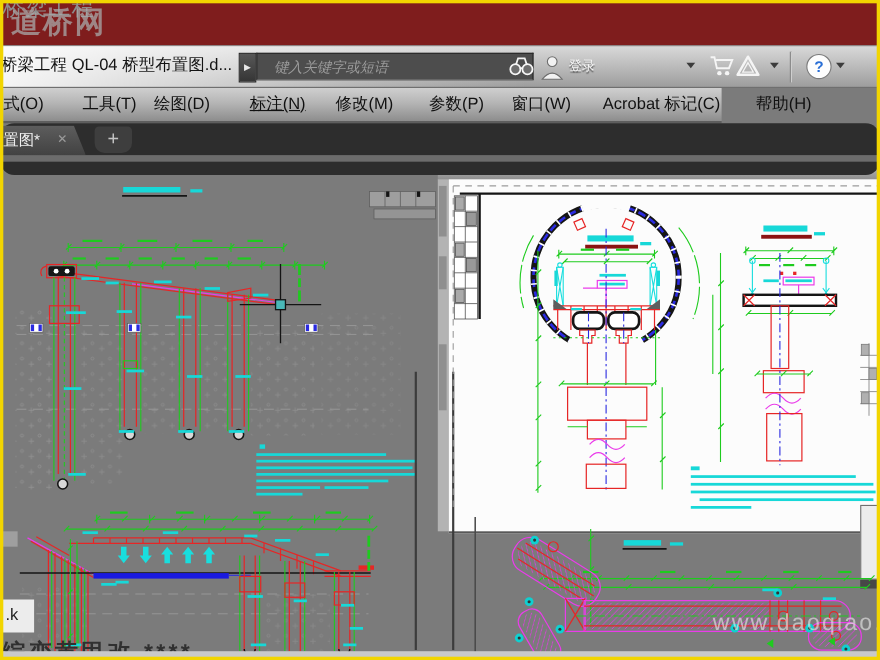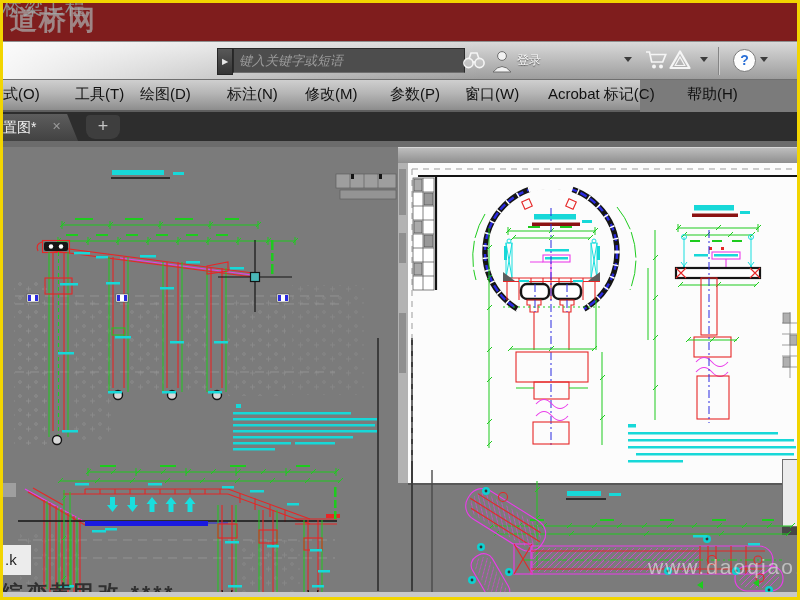--- a/index.html
+++ b/index.html
@@ -14,34 +14,34 @@
   .wm-front{left:10px;top:2px;font-size:27px;color:#a9a9a9;font-weight:bold;opacity:.75;letter-spacing:2px;}
   
   .title-bar{left:0;top:42px;width:800px;height:37px;z-index:5;
      background-image:linear-gradient(to right,rgba(255,255,255,.9),rgba(255,255,255,.25) 40%,rgba(255,255,255,0) 60%),
                       linear-gradient(to bottom,#d9d9d9,#9d9d9d);
      border-bottom:1px solid #6f6f6f;}
   .doc-title{left:1px;top:8px;font-size:15px;color:#141414;white-space:nowrap;}
   .srch-btn{left:217px;top:6px;width:14px;height:25px;background:linear-gradient(#585858,#353535);
      border:1px solid #262626;color:#e8e8e8;font-size:8px;line-height:25px;text-align:center;}
   .srch-input{left:233px;top:6px;width:220px;height:23px;background:#4d4d4d;color:#eab308;
-     border:1px solid #2a2a2a;border-bottom-color:#6e6e6e;font-size:13px;padding:0 5px;}
+     border:1px solid #2a2a2a;border-bottom-color:#6e6e6e;font-size:13px;padding:0 15px;}
   .srch-input::placeholder{color:#9b9b9b;font-style:italic;}
   .tb-icon{top:7px;}
   .login-label{left:517px;top:10px;font-size:12px;color:#fafafa;text-shadow:0 1px 1px #555;}
   .dd{width:0;height:0;border-left:4px solid transparent;border-right:4px solid transparent;border-top:5px solid #3c3c3c;}
   .vsep{top:5px;width:1px;height:28px;background:#858585;border-right:1px solid #cfcfcf;}
   .help-circle{left:733px;top:7px;width:21px;height:21px;border-radius:50%;background:#fdfdfd;
      border:1px solid #7a7a7a;color:#2a6fd6;font-weight:bold;font-size:14px;line-height:21px;text-align:center;}
   
   .menu-bar{left:0;top:80px;width:640px;height:30px;z-index:5;
-     background:linear-gradient(to bottom,#cfcfcf,#b5b5b5 45%,#8d8d8d);border-bottom:2px solid #5e5e5e;}
+     background:linear-gradient(to bottom,#cfcfcf,#b5b5b5 45%,#8d8d8d);border-bottom:2px solid #5e5e5e;padding-left:16px;}
   .menu-item{top:5px;font-size:15px;color:#111;white-space:nowrap;}
   
-  .tab-bar{left:0;top:112px;width:800px;height:35px;background:#2d2d2d;z-index:5;}
+  .tab-bar{left:0;top:112px;width:800px;height:47px;background:#2d2d2d;z-index:5;border-radius:13px;}
   .tab-strip{left:0;top:29px;width:800px;height:6px;background:#6c6c6c;}
   .tab{left:0;top:2px;width:78px;height:27px;background:linear-gradient(#5d5d5d,#424242);
      clip-path:polygon(0 0,86% 0,100% 100%,0 100%);color:#f0f0f0;font-size:14px;}
   .tab-label{left:3px;top:5px;}
   .tab-close{left:52px;top:6px;color:#9a9a9a;font-size:11px;}
   .plus-tab{left:86px;top:3px;width:34px;height:24px;background:#3e3e3e;border-radius:4px 4px 9px 9px;
      color:#c4c4c4;font-size:18px;text-align:center;line-height:22px;}
   
   .canvas{left:0;top:147px;width:800px;height:453px;background:#7b7b7b;overflow:hidden;z-index:1;}
   .win-header{left:398px;top:0;width:402px;height:16px;background:linear-gradient(#bdbdbd,#8c8c8c);border-top:1px solid #d8d8d8;}
@@ -68,20 +68,21 @@
 </style>
 </head>
 <body>
 
 <div class="abs top-strip">
   <span class="abs wm-back">桥梁工程</span>
   <span class="abs wm-front">道桥网</span>
 </div>
 
 <div class="abs title-bar">
+  <span class="abs doc-title">桥梁工程 QL-04 桥型布置图.d...</span>
   <div class="abs srch-btn">▶</div>
   <input class="abs srch-input" placeholder="键入关键字或短语" style="">
   <span class="abs tb-icon" style="left:462px;">
     <svg width="24" height="22">
         <g stroke="#f5f5f5" stroke-width="1.6" fill="rgba(255,255,255,.18)">
       <path d="M7 10 L9 4 H15 L17 10" fill="none"></path>
           <circle cx="6.5" cy="14" r="4.6"></circle>
           <circle cx="17.5" cy="14" r="4.6"></circle>
           <path d="M10.5 13 h3" fill="none"></path>
         </g>
@@ -111,21 +112,21 @@
   <span class="abs dd" style="left:700px;top:15px;"></span>
   <div class="abs vsep" style="left:718px;"></div>
   <div class="abs help-circle">?</div>
   <span class="abs dd" style="left:760px;top:15px;"></span>
 </div>
 
 <div class="abs menu-bar">
   <span class="abs menu-item" style="left:3px;">式(O)</span>
   <span class="abs menu-item" style="left:75px;">工具(T)</span>
   <span class="abs menu-item" style="left:140px;">绘图(D)</span>
-  <span class="abs menu-item" style="left:227px;">标注(N)</span>
+  <span class="abs menu-item" style="left:227px;text-decoration:underline;">标注(N)</span>
   <span class="abs menu-item" style="left:305px;">修改(M)</span>
   <span class="abs menu-item" style="left:390px;">参数(P)</span>
   <span class="abs menu-item" style="left:465px;">窗口(W)</span>
   <span class="abs menu-item" style="left:548px;">Acrobat 标记(C)</span>
   <span class="abs menu-item" style="left:687px;">帮助(H)</span>
 </div>
 
 <div class="abs tab-bar">
   <div class="abs tab">
     <span class="abs tab-label">置图*</span>

